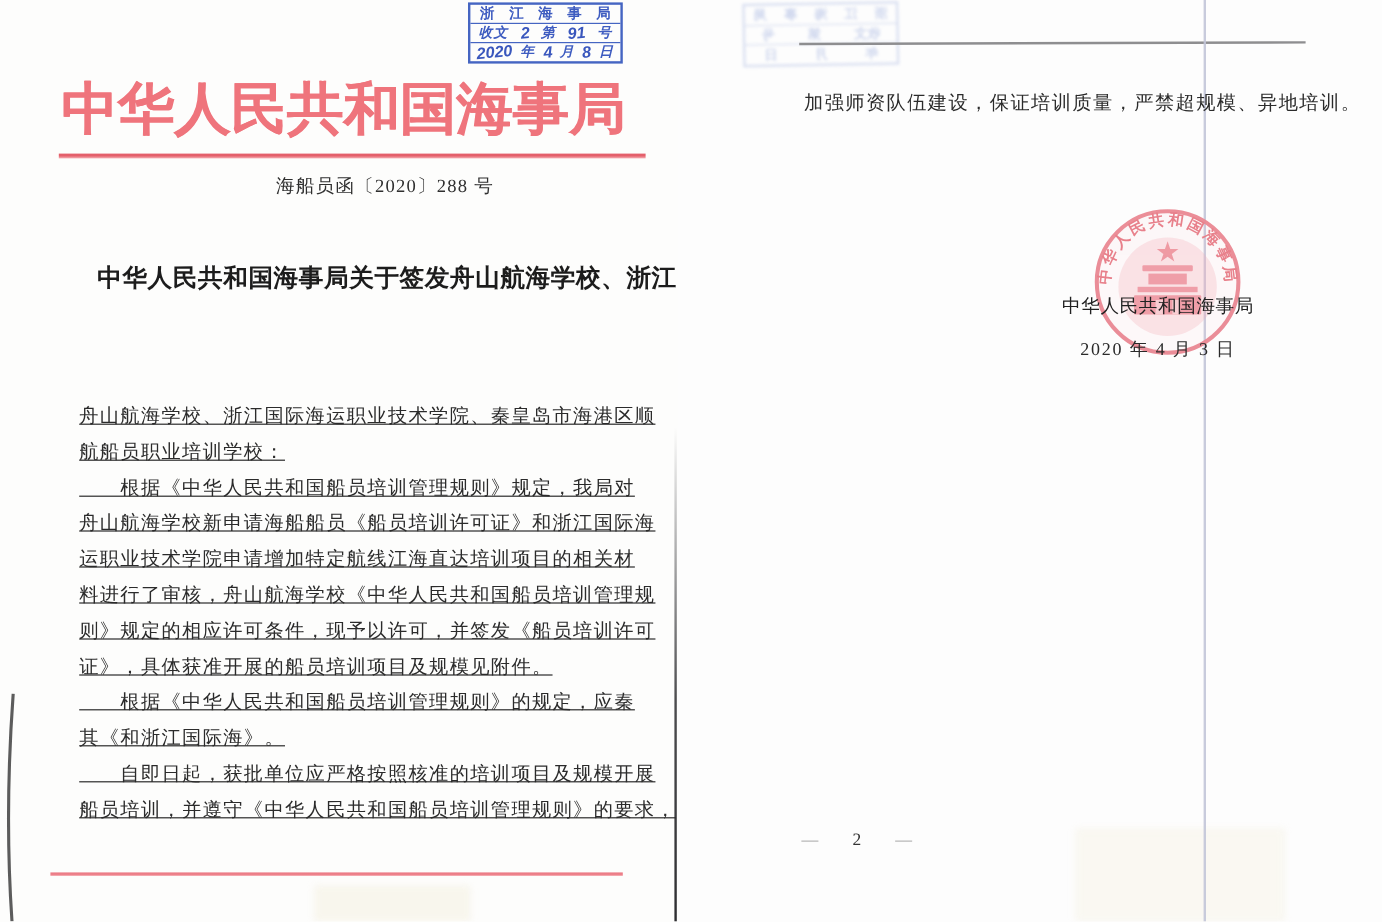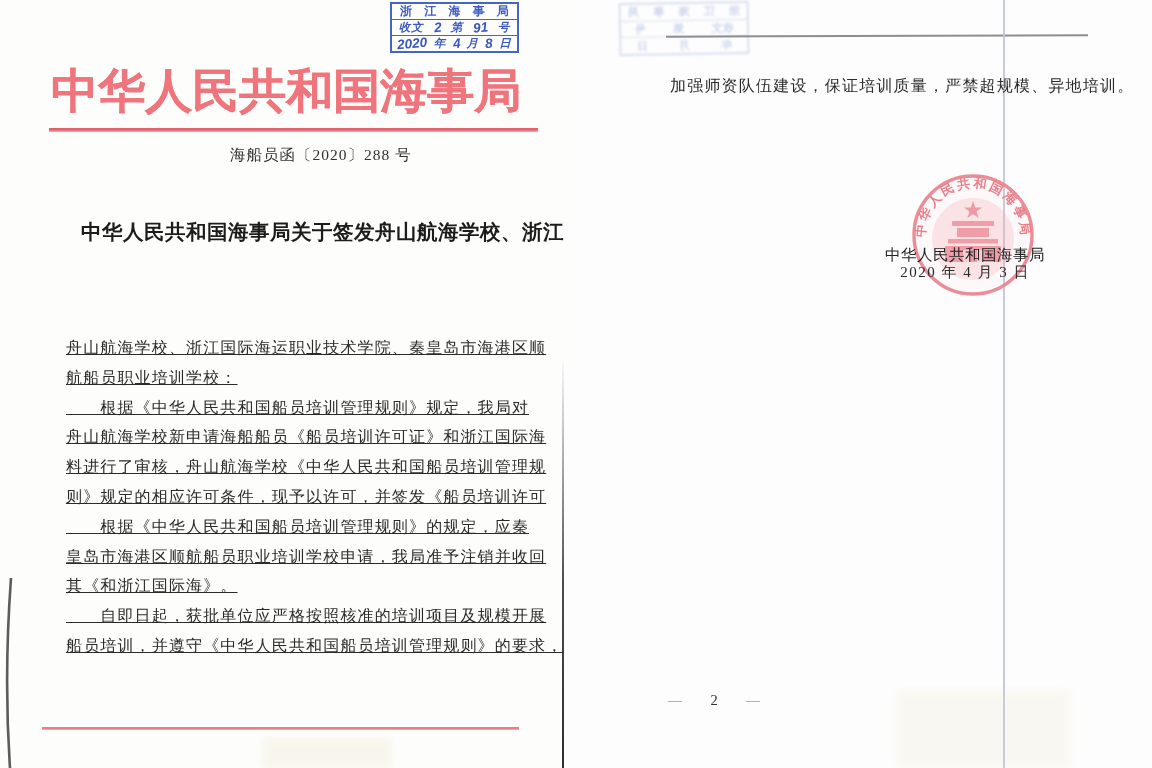--- a/index.html
+++ b/index.html
@@ -60,21 +60,21 @@
     display:flex; align-items:center; justify-content:space-around; font-size:11px; font-weight:bold; overflow:hidden; }
   .bleed-row:last-child { border-bottom:none; }
   .top-gray-line { left:666px; top:35px; width:422px; height:1.8px;
     background:#8e8e90; transform:rotate(-0.18deg); }
   .r-body-line { left:670px; top:76px; font-size:16px; letter-spacing:1.2px; color:#2b2b2b; white-space:nowrap; }
   .attachment-line { left:699px; top:142px; font-size:16px; letter-spacing:1px; color:#2b2b2b; white-space:nowrap; }
 
   .seal-svg { left:903px; top:167px; width:140px; height:140px; }
   .signature { left:880px; top:245px; width:170px; text-align:center;
     font-size:15.5px; color:#222; letter-spacing:0.5px; white-space:nowrap; }
-  .sig-date { left:880px; top:263px; width:170px; text-align:center;
+  .sig-date { left:880px; top:282px; width:170px; text-align:center;
     font-size:15px; color:#2a2a2a; letter-spacing:1.5px; white-space:nowrap; }
 
   .page-footer { left:668px; top:692px; width:92px; display:flex;
     align-items:center; justify-content:space-between; }
   .footer-dash { font-size:14px; color:#999; }
   .footer-num { font-size:14.5px; color:#333; font-family:"Liberation Serif",serif; }
 </style>
 </head>
 <body>
 
@@ -114,24 +114,25 @@
 
   <div class="abs title-block">
     <div class="title-line">中华人民共和国海事局关于签发舟山航海学校、浙江</div>
   </div>
 
   <div class="abs body-block">
     <div class="body-line">舟山航海学校、浙江国际海运职业技术学院、秦皇岛市海港区顺</div>
     <div class="body-line">航船员职业培训学校：</div>
     <div class="body-line">　　根据《中华人民共和国船员培训管理规则》规定，我局对</div>
     <div class="body-line">舟山航海学校新申请海船船员《船员培训许可证》和浙江国际海</div>
+    <div class="body-line">运职业技术学院申请增加特定航线江海直达培训项目的相关材</div>
     <div class="body-line">料进行了审核，舟山航海学校《中华人民共和国船员培训管理规</div>
     <div class="body-line">则》规定的相应许可条件，现予以许可，并签发《船员培训许可</div>
+    <div class="body-line">证》，具体获准开展的船员培训项目及规模见附件。</div>
     <div class="body-line">　　根据《中华人民共和国船员培训管理规则》的规定，应秦</div>
-    <div class="body-line">皇岛市海港区顺航船员职业培训学校申请，我局准予注销并收回</div>
     <div class="body-line">其《和浙江国际海》。</div>
     <div class="body-line">　　自即日起，获批单位应严格按照核准的培训项目及规模开展</div>
     <div class="body-line">船员培训，并遵守《中华人民共和国船员培训管理规则》的要求，</div>
   </div>
 
   <div class="abs bottom-red-line"></div>
 
   <svg class="abs left-shadow" viewBox="0 0 14 190">
     <path d="M9,0 C5,55 3.5,125 8,190" fill="none" stroke="#3f3f3f" stroke-width="2.6" opacity="0.85"></path>
   </svg>

